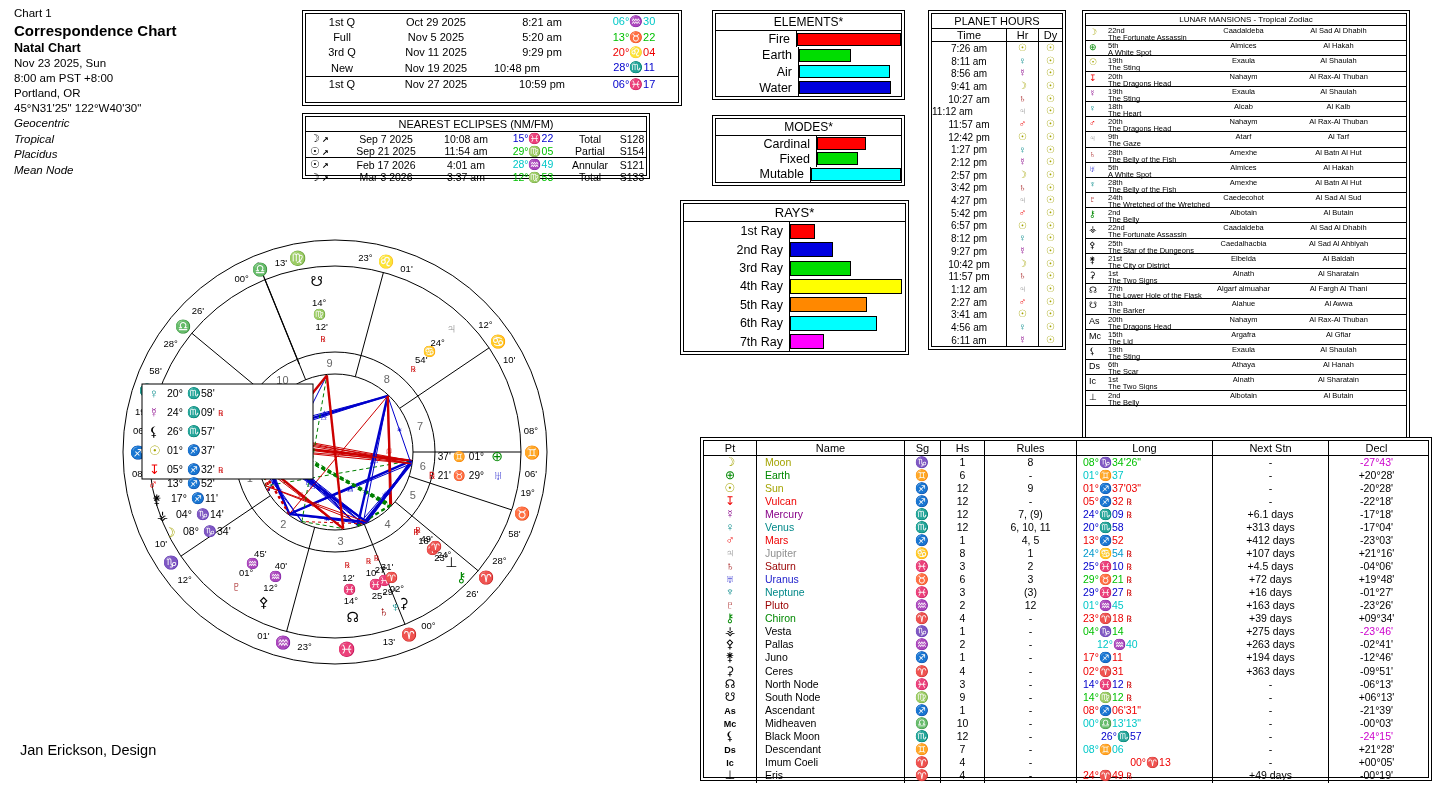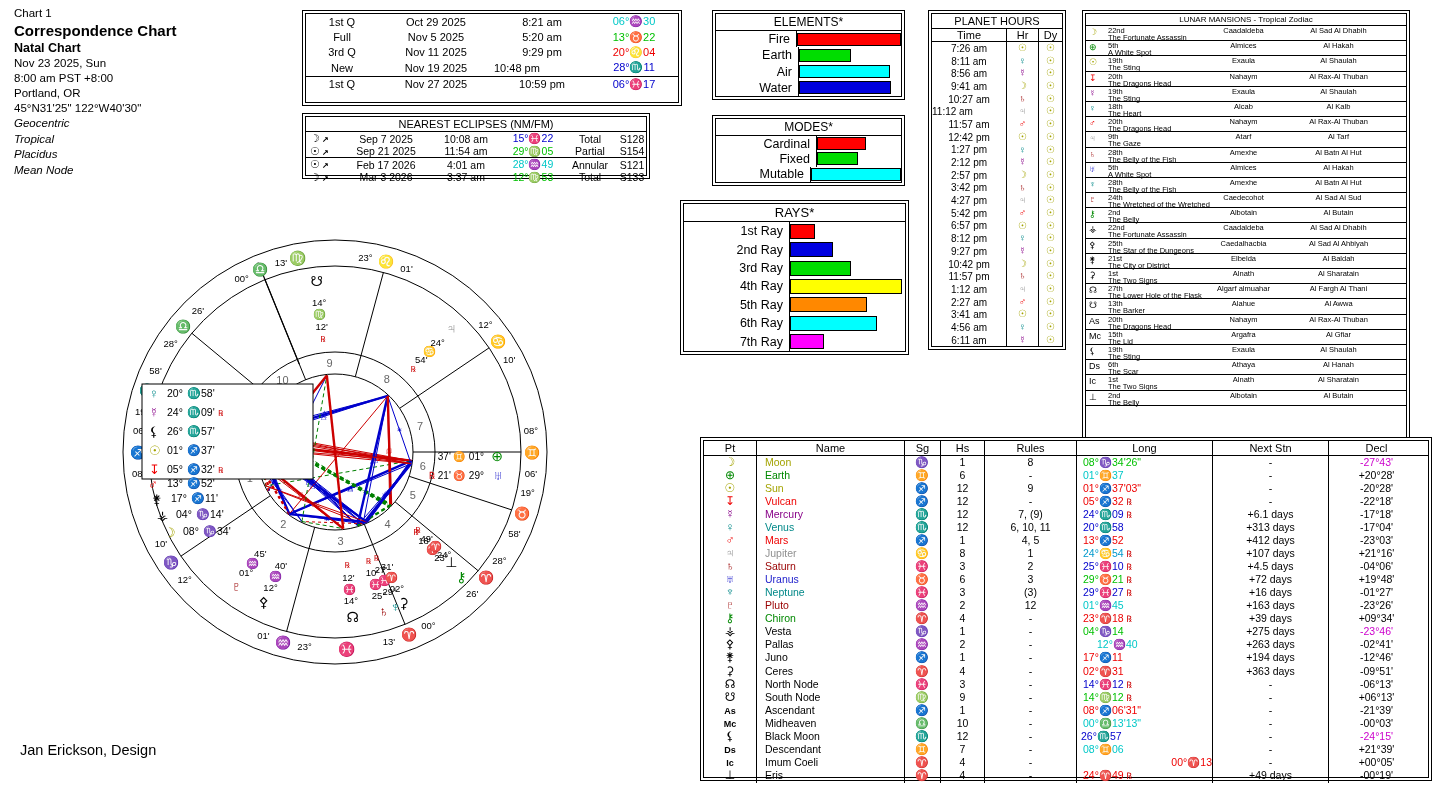--- a/index.html
+++ b/index.html
@@ -754,41 +754,41 @@
             <span style="text-align: left; padding-left: 6px; border-left: 1px solid rgb(0, 0, 0); align-self: stretch; line-height: 13px; white-space: nowrap;"><span style="color: rgb(0, 200, 200);">00°♎13'13"</span></span>
             <span style="text-align: center; border-left: 1px solid rgb(0, 0, 0); align-self: stretch; line-height: 13px;">-</span>
             <span style="text-align: center; border-left: 1px solid rgb(0, 0, 0); align-self: stretch; line-height: 13px; color: rgb(0, 0, 0);">-00°03'</span>
           </div>
           <div style="display: grid; grid-template-columns: 52px 148px 36px 44px 92px 136px 116px 96px; font-size: 10.5px; height: 13.04px; align-items: center;">
             <span style="text-align: center; align-self: stretch; line-height: 13px;"><span style="color: rgb(0, 0, 0); font-size: 12px;">⚸</span></span>
             <span style="text-align: left; padding-left: 8px; color: rgb(0, 0, 0); border-left: 1px solid rgb(0, 0, 0); align-self: stretch; line-height: 13px;">Black Moon</span>
             <span style="text-align: center; border-left: 1px solid rgb(0, 0, 0); align-self: stretch; line-height: 13px;"><span style="color: rgb(0, 0, 204); font-size: 11px;">♏</span></span>
             <span style="text-align: center; border-left: 1px solid rgb(0, 0, 0); align-self: stretch; line-height: 13px;">12</span>
             <span style="text-align: center; border-left: 1px solid rgb(0, 0, 0); align-self: stretch; line-height: 13px;">-</span>
-            <span style="text-align: left; padding-left: 4px; border-left: 1px solid rgb(0, 0, 0); align-self: stretch; line-height: 13px; white-space: nowrap;"><span style="color: rgb(0, 0, 204);">26°♏57</span></span>
+            <span style="text-align: left; padding-left: 24px; border-left: 1px solid rgb(0, 0, 0); align-self: stretch; line-height: 13px; white-space: nowrap;"><span style="color: rgb(0, 0, 204);">26°♏57</span></span>
             <span style="text-align: center; border-left: 1px solid rgb(0, 0, 0); align-self: stretch; line-height: 13px;">-</span>
             <span style="text-align: center; border-left: 1px solid rgb(0, 0, 0); align-self: stretch; line-height: 13px; color: rgb(204, 0, 204);">-24°15'</span>
           </div>
           <div style="display: grid; grid-template-columns: 52px 148px 36px 44px 92px 136px 116px 96px; font-size: 10.5px; height: 13.04px; align-items: center;">
             <span style="text-align: center; align-self: stretch; line-height: 13px;"><span style="color: rgb(0, 0, 0); font-size: 9px; font-weight: bold;">Ds</span></span>
             <span style="text-align: left; padding-left: 8px; color: rgb(0, 0, 0); border-left: 1px solid rgb(0, 0, 0); align-self: stretch; line-height: 13px;">Descendant</span>
             <span style="text-align: center; border-left: 1px solid rgb(0, 0, 0); align-self: stretch; line-height: 13px;"><span style="color: rgb(0, 200, 200); font-size: 11px;">♊</span></span>
             <span style="text-align: center; border-left: 1px solid rgb(0, 0, 0); align-self: stretch; line-height: 13px;">7</span>
             <span style="text-align: center; border-left: 1px solid rgb(0, 0, 0); align-self: stretch; line-height: 13px;">-</span>
             <span style="text-align: left; padding-left: 6px; border-left: 1px solid rgb(0, 0, 0); align-self: stretch; line-height: 13px; white-space: nowrap;"><span style="color: rgb(0, 200, 200);">08°♊06</span></span>
             <span style="text-align: center; border-left: 1px solid rgb(0, 0, 0); align-self: stretch; line-height: 13px;">-</span>
-            <span style="text-align: center; border-left: 1px solid rgb(0, 0, 0); align-self: stretch; line-height: 13px; color: rgb(0, 0, 0);">+21°39'</span>
+            <span style="text-align: center; border-left: 1px solid rgb(0, 0, 0); align-self: stretch; line-height: 13px; color: rgb(0, 0, 0);">+21°28'</span>
           </div>
           <div style="display: grid; grid-template-columns: 52px 148px 36px 44px 92px 136px 116px 96px; font-size: 10.5px; height: 13.04px; align-items: center;">
             <span style="text-align: center; align-self: stretch; line-height: 13px;"><span style="color: rgb(0, 0, 0); font-size: 9px; font-weight: bold;">Ic</span></span>
             <span style="text-align: left; padding-left: 8px; color: rgb(0, 0, 0); border-left: 1px solid rgb(0, 0, 0); align-self: stretch; line-height: 13px;">Imum Coeli</span>
             <span style="text-align: center; border-left: 1px solid rgb(0, 0, 0); align-self: stretch; line-height: 13px;"><span style="color: rgb(238, 0, 0); font-size: 11px;">♈</span></span>
             <span style="text-align: center; border-left: 1px solid rgb(0, 0, 0); align-self: stretch; line-height: 13px;">4</span>
             <span style="text-align: center; border-left: 1px solid rgb(0, 0, 0); align-self: stretch; line-height: 13px;">-</span>
-            <span style="text-align: right; padding-left: 12px; border-left: 1px solid rgb(0, 0, 0); align-self: stretch; line-height: 13px; white-space: nowrap;"><span style="color: rgb(238, 0, 0);">00°♈13</span></span>
+            <span style="text-align: center; padding-left: 12px; border-left: 1px solid rgb(0, 0, 0); align-self: stretch; line-height: 13px; white-space: nowrap;"><span style="color: rgb(238, 0, 0);">00°♈13</span></span>
             <span style="text-align: center; border-left: 1px solid rgb(0, 0, 0); align-self: stretch; line-height: 13px;">-</span>
             <span style="text-align: center; border-left: 1px solid rgb(0, 0, 0); align-self: stretch; line-height: 13px; color: rgb(0, 0, 0);">+00°05'</span>
           </div>
           <div style="display: grid; grid-template-columns: 52px 148px 36px 44px 92px 136px 116px 96px; font-size: 10.5px; height: 13.04px; align-items: center;">
             <span style="text-align: center; align-self: stretch; line-height: 13px;"><span style="color: rgb(0, 0, 0); font-size: 12px;">⊥</span></span>
             <span style="text-align: left; padding-left: 8px; color: rgb(0, 0, 0); border-left: 1px solid rgb(0, 0, 0); align-self: stretch; line-height: 13px;">Eris</span>
             <span style="text-align: center; border-left: 1px solid rgb(0, 0, 0); align-self: stretch; line-height: 13px;"><span style="color: rgb(238, 0, 0); font-size: 11px;">♈</span></span>
             <span style="text-align: center; border-left: 1px solid rgb(0, 0, 0); align-self: stretch; line-height: 13px;">4</span>
             <span style="text-align: center; border-left: 1px solid rgb(0, 0, 0); align-self: stretch; line-height: 13px;">-</span>
             <span style="text-align: left; padding-left: 6px; border-left: 1px solid rgb(0, 0, 0); align-self: stretch; line-height: 13px; white-space: nowrap;"><span style="color: rgb(238, 0, 0);">24°♈49</span><span style="color: rgb(204, 0, 0); font-size: 9px;"> ℞</span></span>

